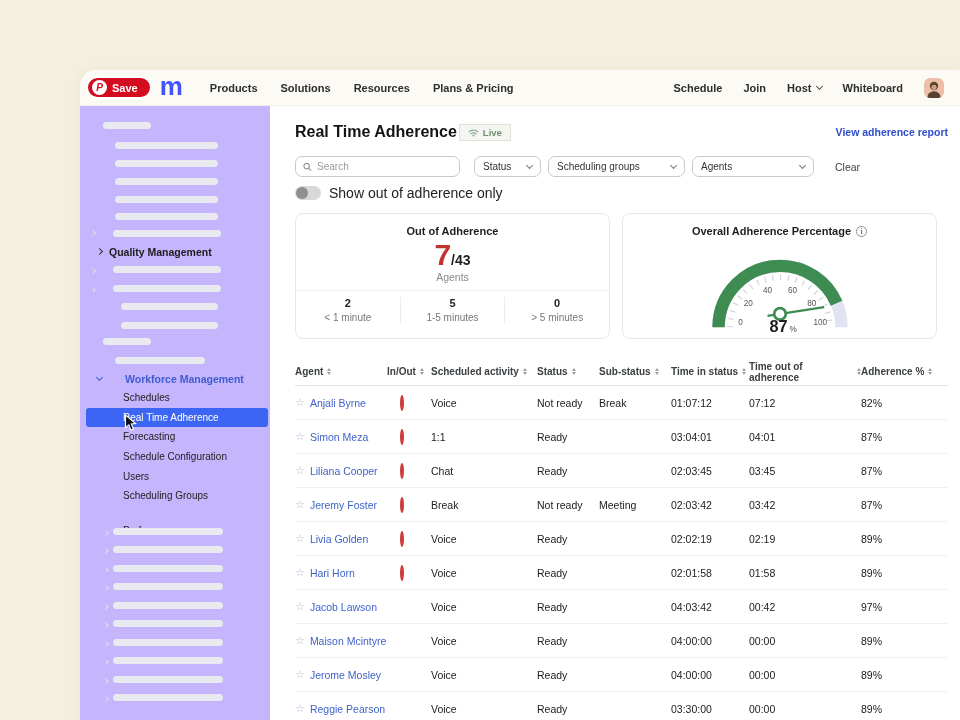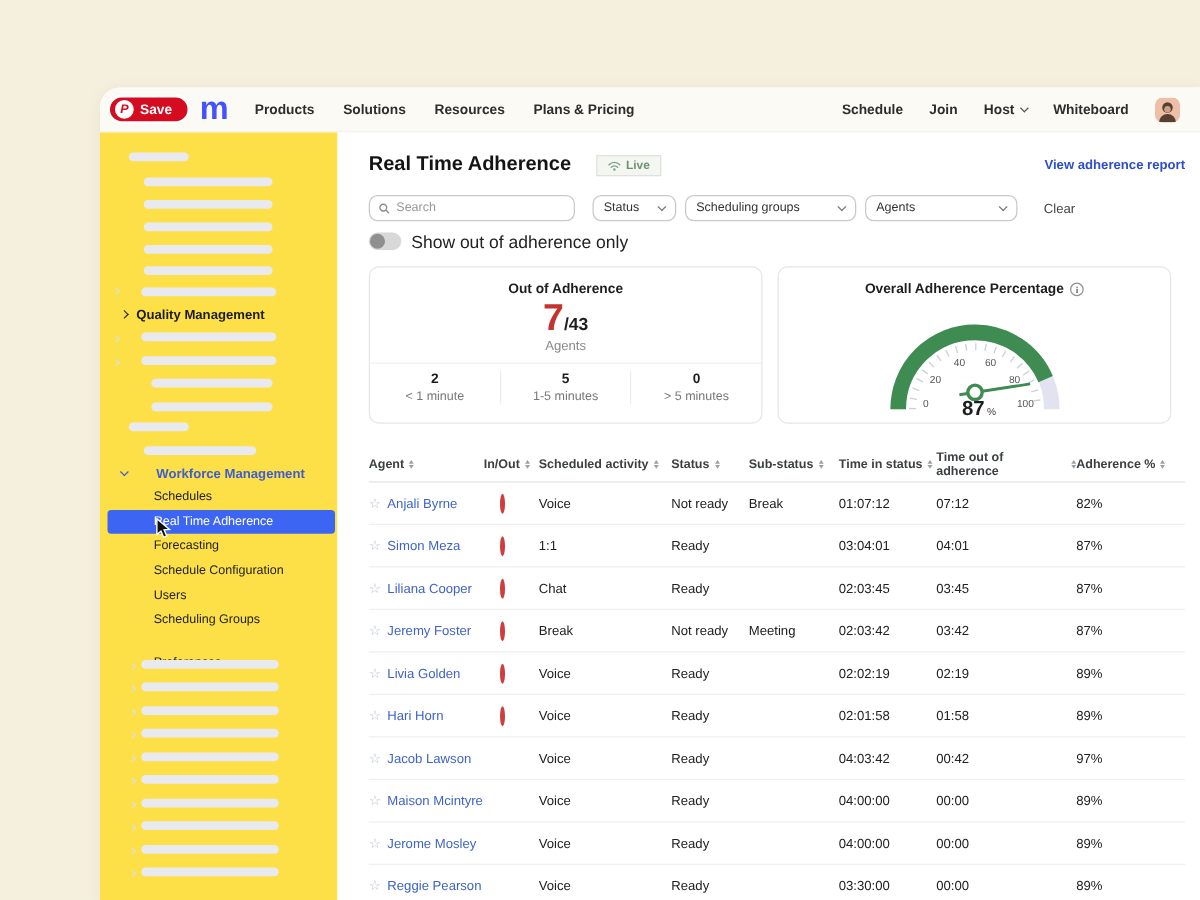--- a/index.html
+++ b/index.html
@@ -13,31 +13,31 @@
   .topbar { flex:0 0 36px; display:flex; align-items:center; background:#fcfaf4;
     border-bottom:1px solid #f0efe8; padding:0 16px 0 6px; }
   .savebtn { display:flex; align-items:center; gap:5px; background:#d50b20; color:#fff;
     border:2px solid #fff; border-radius:14px; padding:2px 12px 2px 4px;
     font-size:11px; font-weight:700; cursor:pointer; }
   .pin { width:15px; height:15px; border-radius:50%; background:#fff; color:#d50b20;
     font-size:10px; font-weight:700; display:flex; align-items:center; justify-content:center;
     font-style:italic; }
   .logo { color:#4353ff; font-size:26px; font-weight:800; line-height:20px; margin:0 4px 4px 8px;
     letter-spacing:-1px; }
-  .nav { display:flex; gap:23px; margin-left:18px; }
+  .nav { display:flex; gap:23px; margin-left:24px; }
   .nav-item { font-size:11px; font-weight:600; color:#2d2d2d; cursor:pointer;
     display:flex; align-items:center; gap:5px; }
   .nav-right { margin-left:auto; display:flex; gap:21px; align-items:center; }
   .chev { width:5px; height:5px; border-right:1.5px solid #555; border-bottom:1.5px solid #555;
     transform:rotate(45deg); display:inline-block; margin-top:-3px; }
   .avatar { width:20px; height:20px; border-radius:6px; overflow:hidden; cursor:pointer; }
 
   
   .bodyrow { flex:1; display:flex; min-height:0; }
-  .sidebar { flex:0 0 190px; background:#fde047; position:relative;padding-left:16px; }
+  .sidebar { flex:0 0 190px; background:#c4b5fd; position:relative;padding-left:16px; }
   .content { flex:1; padding:14px 12px 0 25px; position:relative; background:#fff; }
 
   
   .ph { position:absolute; height:7px; border-radius:3.5px; background:#e9e9f0; }
   .mini-chev { position:absolute; width:4px; height:4px; border-right:1.3px solid #dddde6;
     border-bottom:1.3px solid #dddde6; transform:rotate(-45deg); }
   .side-row { position:absolute; left:6px; right:2px; height:19px; display:flex;
     align-items:center; font-size:10.5px; color:#1c1c1c; cursor:pointer; }
   .side-row .rchev { width:5px; height:5px; border-right:1.6px solid #333; border-bottom:1.6px solid #333;
     transform:rotate(-45deg); margin:0 7px 0 11px; }
@@ -46,21 +46,21 @@
   .side-row.bold { font-weight:700; }
   .side-row.wm { color:#3f5dd0; font-weight:700;gap:16px; }
   .sub-item { position:absolute; left:6px; right:2px; height:19px; line-height:19px;
     padding-left:37px; font-size:10px; color:#222; cursor:pointer; border-radius:3px; }
   .sub-item.sel { background:#3d65f4; color:#fff; }
   .cursor-icon { position:absolute; left:44px; top:308px; z-index:5; }
 
   
   .title-row { display:flex; align-items:center; height:24px; }
   .page-title { font-size:16px; font-weight:700; color:#141414; }
-  .live-badge { display:flex; align-items:center; gap:4px; margin-left:20px;
+  .live-badge { display:flex; align-items:center; gap:4px; margin-left:2px;
     border:1px solid #dde3da; background:#f3f6f1; color:#70906f; font-size:9.5px;
     font-weight:600; border-radius:0; padding:2px 8px; }
   .report-link { margin-left:auto; font-size:10.5px; font-weight:600; color:#2f4ec9; cursor:pointer; }
 
   
   .filters { display:flex; align-items:center; margin-top:12px; height:21px; }
   .search-box { width:165px; height:21px; border:1px solid #c9c9c9; border-radius:7px;
     display:flex; align-items:center; padding:0 7px; gap:5px; margin-right:14px; background:#fff; }
   .search-box input { border:none; outline:none; width:100%; font-size:10px; color:#333;
     font-family:"Liberation Sans",sans-serif; background:transparent; }

